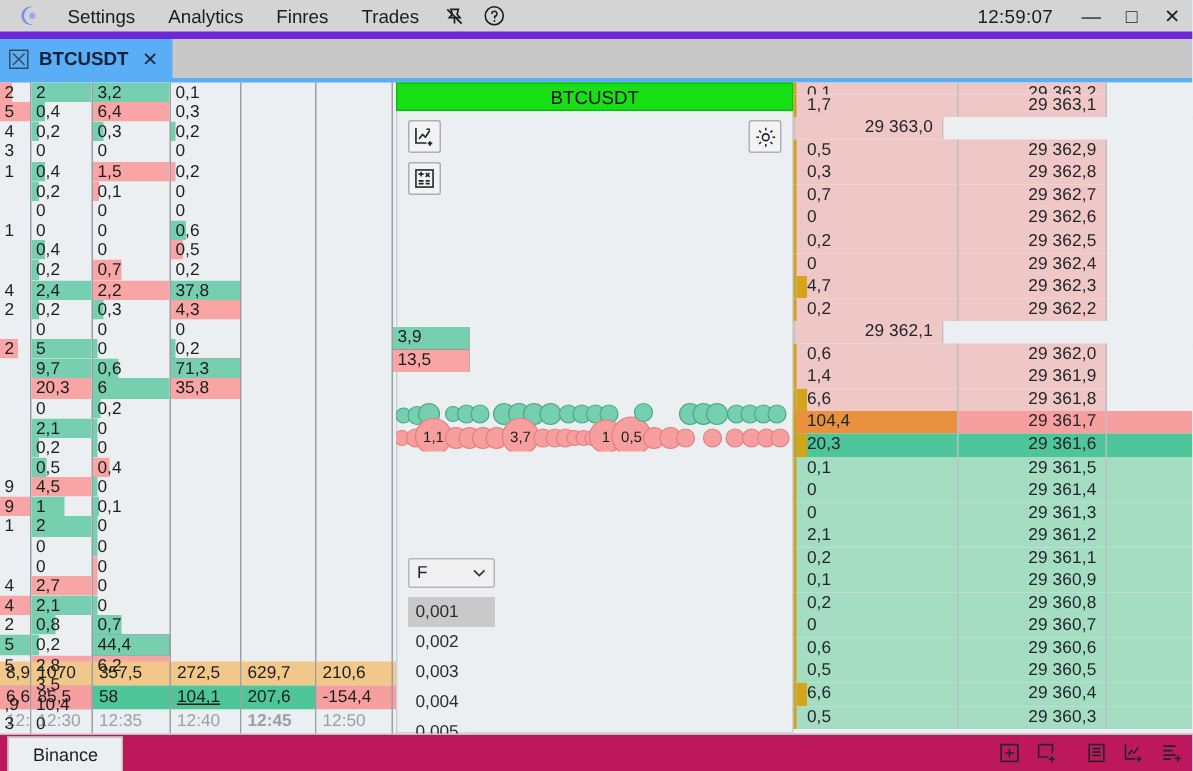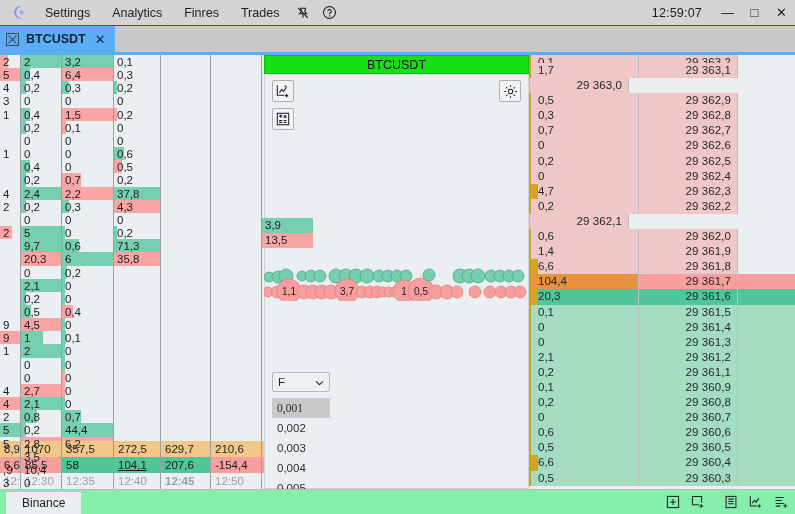--- a/index.html
+++ b/index.html
@@ -7,21 +7,21 @@
   body {
     font-family: "Liberation Sans", sans-serif;
     font-size: 12px;
     background:#eceff1;
     color:#22262b;
     -webkit-font-smoothing:antialiased;
   }
   
   #titlebar {
     height:26px; background:#d4d4d4; display:flex; align-items:center;
-    border-bottom:1px solid #6d28d9;
+    border-bottom:5px solid #6d28d9;
   }
   #logo { width:34px; display:flex; align-items:center; justify-content:center; }
   #logo svg { display:block; }
   .menu-item {
     padding:0 11px; height:26px; line-height:26px; font-size:12.5px; color:#1d1d1d; cursor:default;
   }
   .tb-icon { width:26px; height:26px; display:flex; align-items:center; justify-content:center; }
   #tb-spacer { flex:1; }
   #clock { font-size:12.5px; color:#1d1d1d; padding:0 12px; letter-spacing:.2px; }
   .wbtn { width:27px; height:26px; display:flex; align-items:center; justify-content:center; font-size:13px; color:#222; }
@@ -79,21 +79,21 @@
   #btn-calc { left:7px; top:34px; }
   #btn-gear { right:7px; top:6px; }
   
   #tickwrap { position:absolute; left:7px; top:298px; width:58px; }
   #tickselect {
     height:20px; background:#f0f0f0; border:1px solid #b2b8bd; border-radius:2px;
     display:flex; align-items:center; justify-content:space-between; padding:0 5px; font-size:11.5px;
   }
   .ticklist { margin-top:6px; }
   .tickopt { height:20px; line-height:20px; font-size:11.5px; padding-left:5px; color:#2c2c2c; }
-  .tickopt.sel { background:#c9c9c9;font-family:Liberation Serif, serif; }
+  .tickopt.sel { background:#c9c9c9; }
   
   #bubbles { position:absolute; left:264px; top:215px; width:265px; height:34px; z-index:5; pointer-events:none;}
   
   #dom { position:absolute; right:0; top:3px; width:266px; bottom:0; }
   .drow { display:flex; height:15.1px; position:relative; }
   .dvol {
     flex:0 0 109px; position:relative; font-size:11.5px; line-height:15.1px;
     padding-left:7px; overflow:hidden; white-space:nowrap; border-left:2px solid #c9a227;
   }
   .dvol .ybar { position:absolute; left:0; top:0; bottom:0; width:7px; background:#d6a419; }
@@ -105,21 +105,21 @@
   .dtail { flex:1; }
   .ask .dvol, .ask .dprice { background:#f0c7c7; }
   .ask .dtail { background:#eceff1; }
   .bid .dvol, .bid .dprice { background:#a5ddc3; }
   .bid .dtail { background:#a5ddc3; }
   .drow.best-ask .dvol,.drow.best-ask .dprice,.drow.best-ask .dtail { background:#f79f9f; }
   .drow.best-bid .dvol,.drow.best-bid .dprice,.drow.best-bid .dtail { background:#4fc59a; }
   .drow.hl-orange .dvol { background:#e8913f; }
   .drow.sep { box-shadow: inset 0 1px 0 #b0b4b7; }
   
-  #status { height:25px; background:#86efac; display:flex; align-items:center; border-top:1px solid #b9b9b9; }
+  #status { height:25px; background:#be185d; display:flex; align-items:center; border-top:1px solid #b9b9b9; }
   #exch-tab {
     height:23px; margin-left:5px; padding:0 16px; background:#eceff1;
     display:flex; align-items:center; font-size:12px; color:#1c1c1c;
     border:1px solid #c3c3c3; border-bottom:none;
   }
   #status-spacer { flex:1; }
   .sicon { width:22px; height:22px; display:flex; align-items:center; justify-content:center; margin-right:3px; }
   .sgap { width:8px; }
 </style>
 </head>

